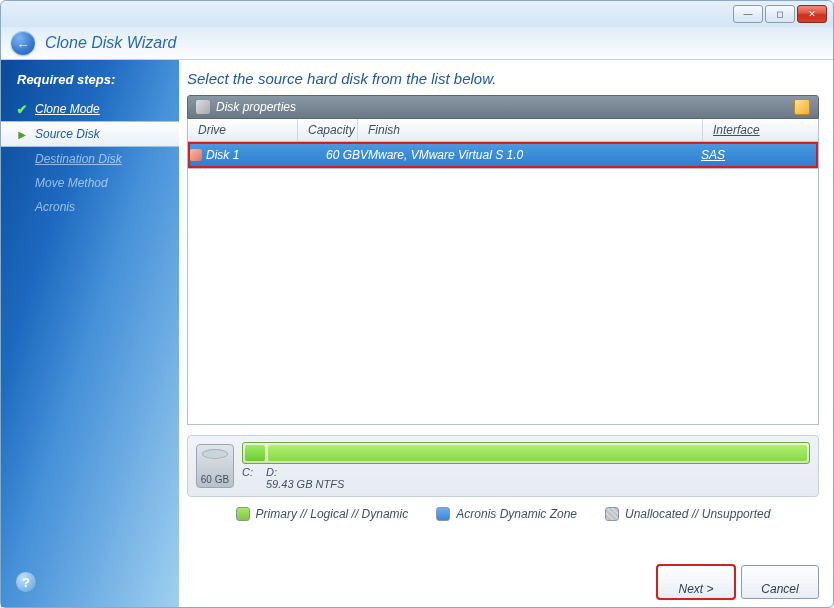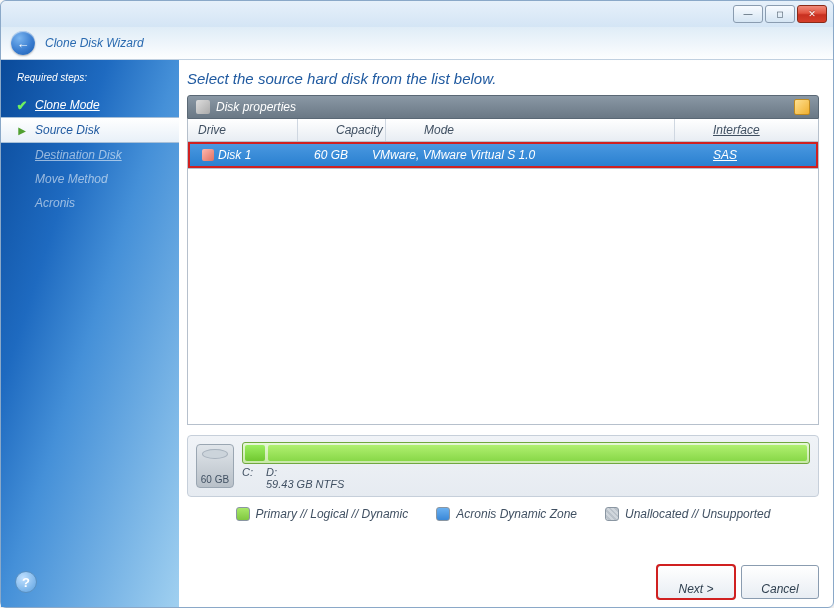--- a/index.html
+++ b/index.html
@@ -48,32 +48,32 @@
 }
 .back-btn {
   width: 24px; height: 24px; border-radius: 50%;
   background: radial-gradient(circle at 35% 30%, #7ab5f0, #3a7dd0 55%, #1a5db0);
   display: flex; align-items: center; justify-content: center;
   box-shadow: inset 0 1px 1px rgba(255,255,255,.6), 0 1px 2px rgba(0,0,0,.3);
   margin-right: 10px;
   cursor: pointer;
 }
 .back-arrow { color: #fff; font-size: 13px; font-weight: bold; }
-.title { font-size: 12px; color: #2a6ab0; font-style: italic; }
+.title { font-size: 16px; color: #2a6ab0; font-style: italic; }
 
 .body { display: flex; height: 547px; }
 
 .sidebar {
   width: 178px;
   background: linear-gradient(to bottom right, #0a4a9a 0%, #1e6ac0 30%, #4590d8 50%, #a0d0f0 100%);
   color: #fff;
   padding-top: 12px;
 }
 .sidebar-header {
-  font-size: 10px; font-weight: normal; font-style: italic;
+  font-size: 13px; font-weight: bold; font-style: italic;
   padding: 0 16px 10px;
 }
 .step {
   display: flex; align-items: center;
   padding: 5px 14px;
   font-size: 12px; font-style: italic;
 }
 .step-icon { width: 14px; height: 14px; margin-right: 6px; display: flex; align-items: center; justify-content: center; }
 .step.done .step-icon::before { content: "✔"; color: #6ef060; font-style: normal; font-weight: bold; font-size: 13px; }
 .step.done .step-label { text-decoration: underline; }
@@ -101,35 +101,35 @@
   border: 1px solid #5a6875; border-radius: 3px 3px 0 0;
 }
 .panel-title .sep { flex: 1; }
 .panel-title-icon { margin-right: 6px; width: 14px; height: 14px; background: linear-gradient(135deg,#ddd,#aaa); border-radius: 2px; }
 .panel-title-right-icon { width: 16px; height: 16px; background: linear-gradient(135deg,#ffe090,#f0b030); border: 1px solid #c08a20; border-radius: 2px; }
 
 .table {
   border: 1px solid #b6c0cc; border-top: none;
   font-size: 12px; font-style: italic;
 }
-.thead { display: flex; background: linear-gradient(to bottom,#fff,#e8edf3); border-bottom: 1px solid #b6c0cc; gap: 28px; }
+.thead { display: flex; background: linear-gradient(to bottom,#fff,#e8edf3); border-bottom: 1px solid #b6c0cc; }
 .th { padding: 4px 10px; color: #405062; border-right: 1px solid #cfd7e1; }
 .th:last-child { border-right: none; }
 .c-drive { width: 110px; }
 .c-cap { width: 60px; text-align: right; padding-right: 8px; }
 .c-model { flex: 1; }
 .c-if { width: 115px; text-decoration: underline; }
 
 .row {
   display: flex; padding: 2px 0;
   background: linear-gradient(to bottom, #4a98e0, #2a80d0);
   color: #fff;
   border: 2px solid #d02020;
 }
-.td { padding: 2px 12px; }
+.td { padding: 2px 0; }
 .drive-icon { display:inline-block; width:12px; height:12px; margin-right: 4px; background: linear-gradient(135deg,#ffb8b0,#e07060); border-radius:2px; vertical-align:-2px;}
 
 .empty-area { height: 256px; background: #fff; border: 1px solid #b6c0cc; border-top:none; }
 
 .disk-bar-wrap {
   margin-top: 10px;
   border: 1px solid #c6cfda; border-radius: 4px;
   background: linear-gradient(to bottom,#f0f3f7,#e6ebf1);
   padding: 6px 8px;
   display: flex; align-items: center; gap: 8px;
@@ -240,21 +240,21 @@
         <span class="panel-title-icon"></span>
         <span>Disk properties</span>
         <span class="sep"></span>
         <span class="panel-title-right-icon"></span>
       </div>
 
       <div class="table">
         <div class="thead">
           <div class="th c-drive">Drive</div>
           <div class="th c-cap">Capacity</div>
-          <div class="th c-model">Mode</div>
+          <div class="th c-model">Finish</div>
           <div class="th c-if">Interface</div>
         </div>
         <div class="row">
           <div class="td c-drive"><span class="drive-icon"></span><span>Disk 1</span></div>
           <div class="td c-cap">60 GB</div>
           <div class="td c-model">VMware, VMware Virtual S 1.0</div>
           <div class="td c-if">SAS</div>
         </div>
       </div>
       <div class="empty-area"></div>

